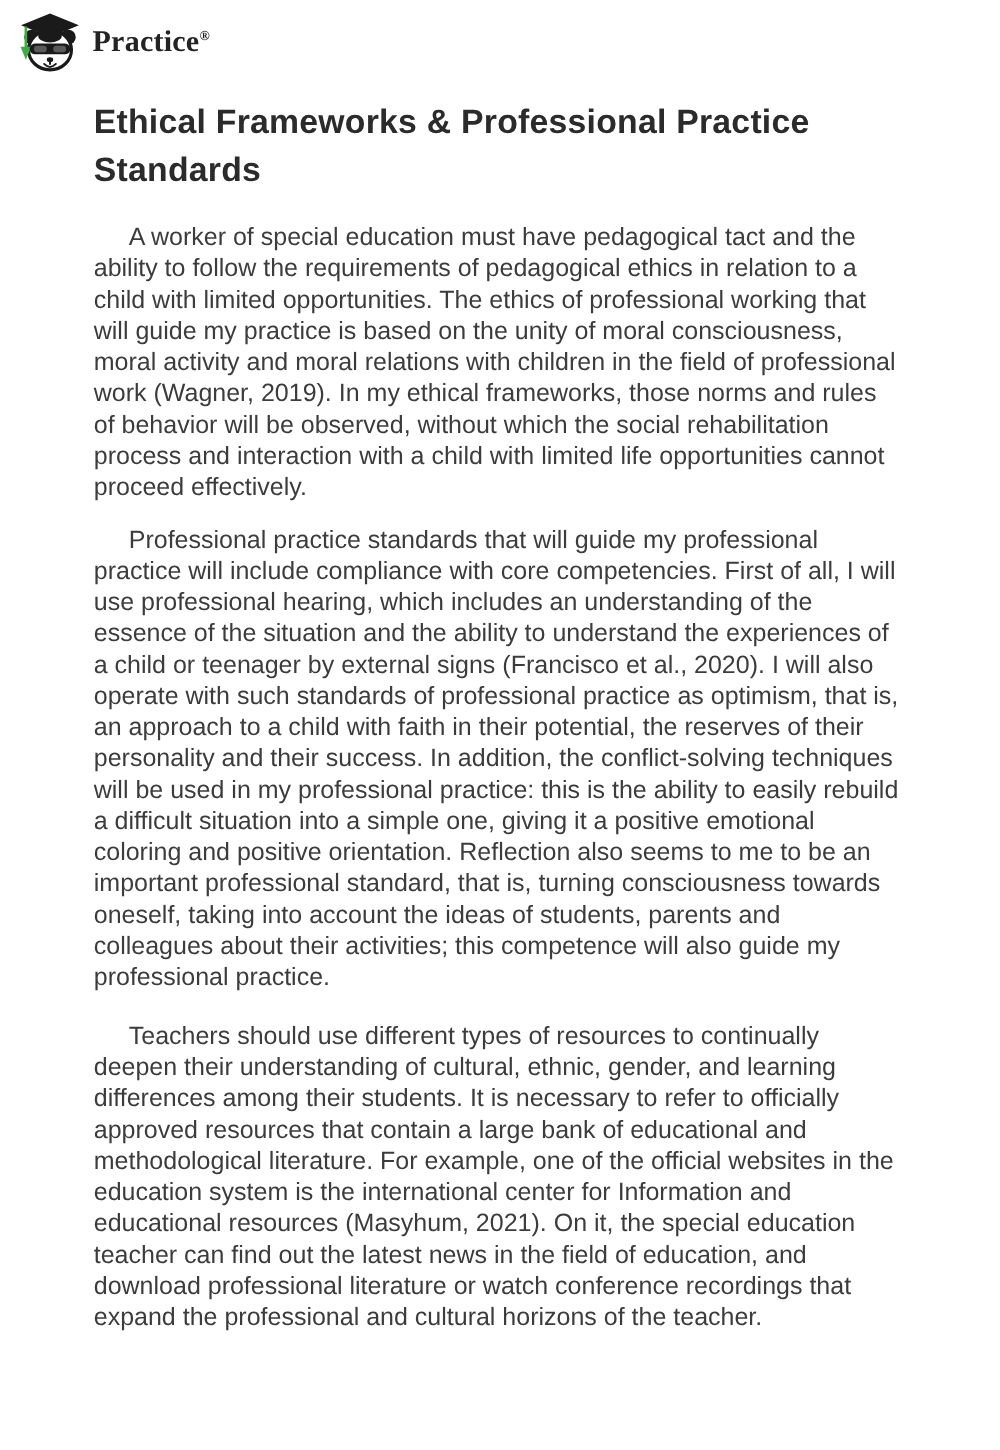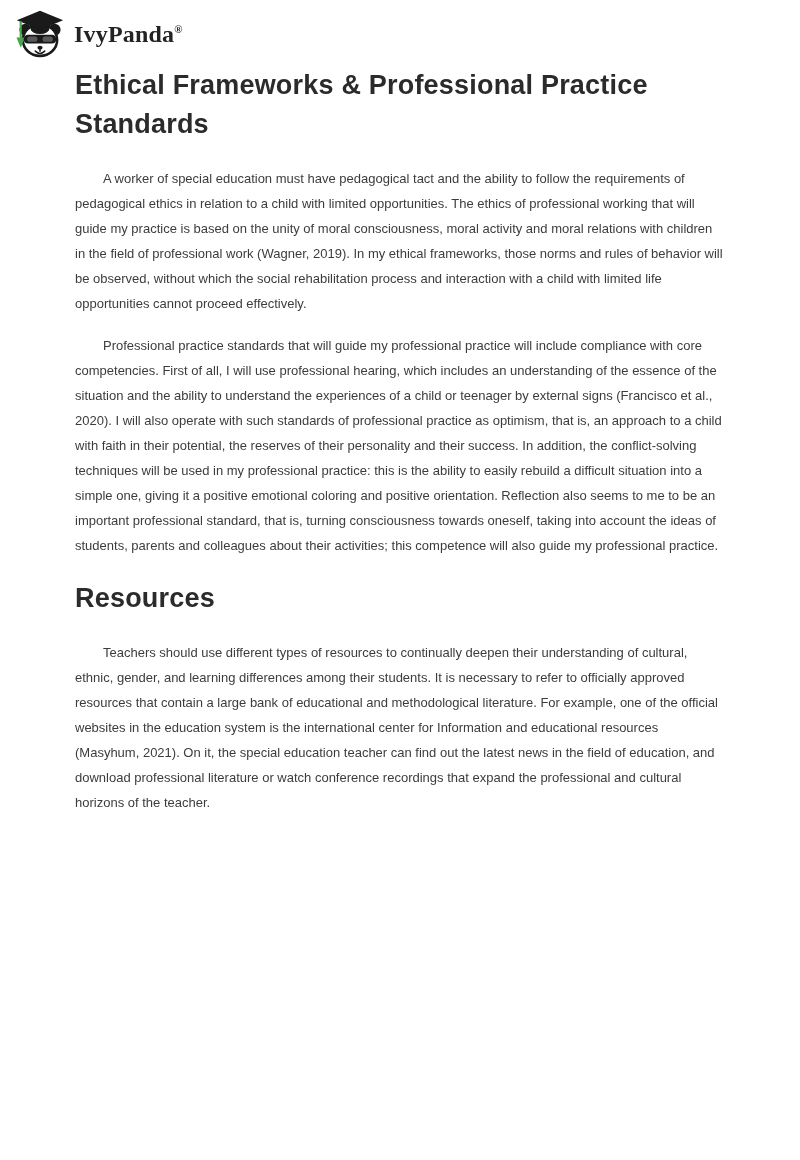--- a/index.html
+++ b/index.html
@@ -48,24 +48,24 @@
   .content {
     padding: 0 77px 0 75px;
   }
   h1.section-heading, h2.section-heading {
     font-size: 27px;
     font-weight: bold;
     color: #2b2b2b;
     line-height: 39px;
     letter-spacing: 0.2px;
   }
-  .heading-ethical { margin-top: 4px; }
+  .heading-ethical { margin-top: 16px; }
   .heading-resources { margin-top: 21px; }
   .content p {
-    font-size: 13px;
+    font-size: 20px;
     line-height: 25px;
     color: #3c3c3c;
     text-indent: 28px;
     margin-top: 17px;
   }
   .content p.first-after-heading { margin-top: 22px; }
   
   .footer-url {
     position: absolute;
     right: 32px;
@@ -97,30 +97,29 @@
         <line x1="7.5" y1="13" x2="7.5" y2="33" stroke="#47a64b" stroke-width="2.5"></line>
         <polygon points="7.5,44 2.5,32 12.5,32" fill="#47a64b"></polygon>
 
         <rect x="11" y="29" width="38" height="10" rx="5" fill="#1a1a1a"></rect>
         <rect x="15" y="31" width="12" height="6" rx="3" fill="#5a5a5a"></rect>
         <rect x="33" y="31" width="12" height="6" rx="3" fill="#5a5a5a"></rect>
 
         <ellipse cx="30" cy="44" rx="3" ry="2.2" fill="#1a1a1a"></ellipse>
         <path d="M30,45.5 v2.5 M24.5,48 q5.5,5.5 11,0" fill="none" stroke="#1a1a1a" stroke-width="1.8" stroke-linecap="round"></path>
       </svg>
-      <span class="brand-name"><span>IvyPanda</span><sup>®</sup></span>
+      <span class="brand-name"><span>Practice</span><sup>®</sup></span>
     </div>
   </div>
 
   <div class="content">
     <h1 class="section-heading heading-ethical">Ethical Frameworks &amp; Professional Practice Standards</h1>
 
     <p class="first-after-heading">A worker of special education must have pedagogical tact and the ability to follow the requirements of pedagogical ethics in relation to a child with limited opportunities. The ethics of professional working that will guide my practice is based on the unity of moral consciousness, moral activity and moral relations with children in the field of professional work (Wagner, 2019). In my ethical frameworks, those norms and rules of behavior will be observed, without which the social rehabilitation process and interaction with a child with limited life opportunities cannot proceed effectively.</p>
 
     <p>Professional practice standards that will guide my professional practice will include compliance with core competencies. First of all, I will use professional hearing, which includes an understanding of the essence of the situation and the ability to understand the experiences of a child or teenager by external signs (Francisco et al., 2020). I will also operate with such standards of professional practice as optimism, that is, an approach to a child with faith in their potential, the reserves of their personality and their success. In addition, the conflict-solving techniques will be used in my professional practice: this is the ability to easily rebuild a difficult situation into a simple one, giving it a positive emotional coloring and positive orientation. Reflection also seems to me to be an important professional standard, that is, turning consciousness towards oneself, taking into account the ideas of students, parents and colleagues about their activities; this competence will also guide my professional practice.</p>
 
-    <h2 class="section-heading heading-resources">Resources</h2>
 
     <p class="first-after-heading">Teachers should use different types of resources to continually deepen their understanding of cultural, ethnic, gender, and learning differences among their students. It is necessary to refer to officially approved resources that contain a large bank of educational and methodological literature. For example, one of the official websites in the education system is the international center for Information and educational resources (Masyhum, 2021). On it, the special education teacher can find out the latest news in the field of education, and download professional literature or watch conference recordings that expand the professional and cultural horizons of the teacher.</p>
   </div>
 
 
 </div>
 
 </body></html>

